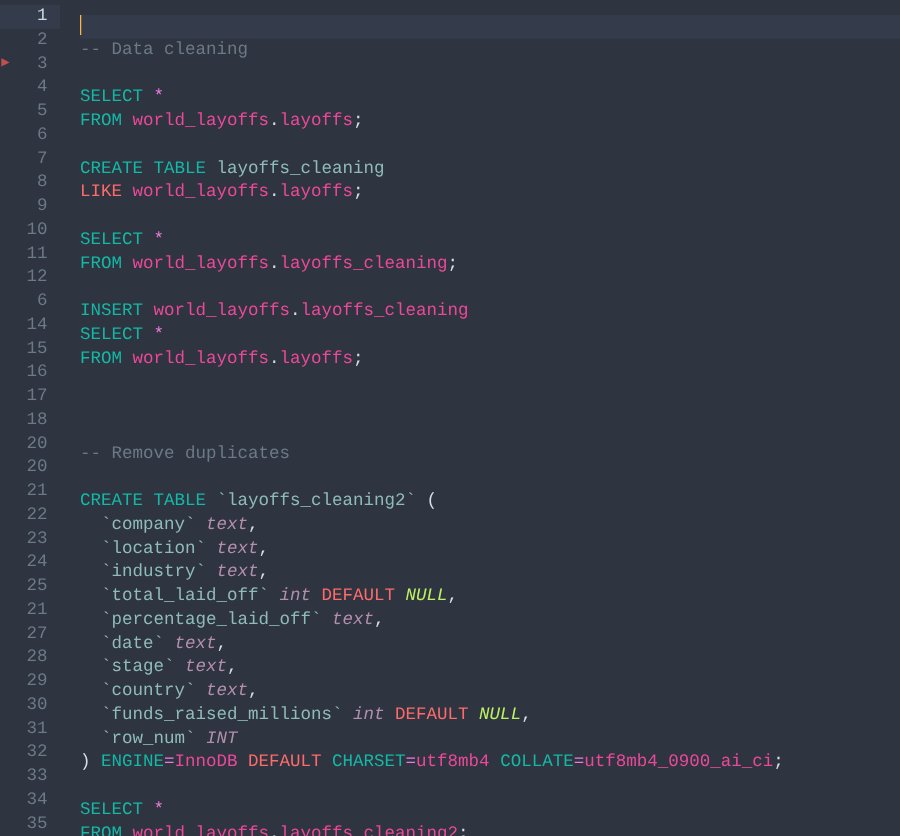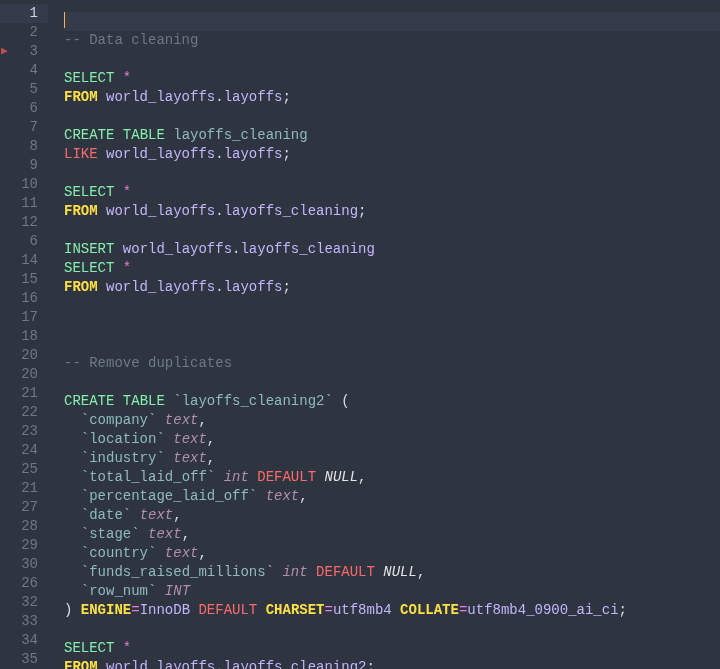--- a/index.html
+++ b/index.html
@@ -51,27 +51,27 @@
   .cursor {
     display: inline-block;
     width: 1px;
     height: 16px;
     background: #ffb24d;
     vertical-align: text-bottom;
     margin-bottom: 1px;
   }
   
   .c  { color: #6c7986; }              
-  .k  { color: #86efac; text-align: center; }              
+  .k  { color: #14b8a6; text-align: center; }              
   .kr { color: #ff6b6b; }              
-  .kb { color: #fde047; font-weight: bold; }              
+  .kb { color: #14b8a6; }              
   .op { color: #ee7ae0; }              
-  .nm { color: #c4b5fd; }              
+  .nm { color: #ec4899; }              
   .dt { color: #b48ead; font-style: italic; } 
-  .nl { color: #e5e5e5; font-style: italic; } 
+  .nl { color: #bef264; font-style: italic; } 
   .tk { color: #8fbcbb; }              
   .pn { color: #d8dee9; }              
   .marker {
     position: absolute;
     left: 0;
     top: 42px;
     color: #c05050;
     font-size: 11px;
     width: 6px;
     text-align: left;
@@ -109,21 +109,21 @@
         <div class="ln">21</div>
         <div class="ln">22</div>
         <div class="ln">23</div>
         <div class="ln">24</div>
         <div class="ln">25</div>
         <div class="ln">21</div>
         <div class="ln">27</div>
         <div class="ln">28</div>
         <div class="ln">29</div>
         <div class="ln">30</div>
-        <div class="ln">26</div>
+        <div class="ln">31</div>
         <div class="ln">32</div>
         <div class="ln">33</div>
         <div class="ln">34</div>
         <div class="ln">35</div>
       </div>
     <div class="code" id="code"><div class="row current"><span class="cursor"></span></div><div class="row"><span class="c">-- Data cleaning</span></div><div class="row">&nbsp;</div><div class="row"><span class="k">SELECT</span><span class="nm"> </span><span class="op">*</span></div><div class="row"><span class="kb">FROM</span><span class="nm"> world_layoffs</span><span class="pn">.</span><span class="nm">layoffs</span><span class="pn">;</span></div><div class="row">&nbsp;</div><div class="row"><span class="k">CREATE</span><span class="nm"> </span><span class="k">TABLE</span><span class="nm"> </span><span class="tk">layoffs_cleaning</span></div><div class="row"><span class="kr">LIKE</span><span class="nm"> world_layoffs</span><span class="pn">.</span><span class="nm">layoffs</span><span class="pn">;</span></div><div class="row">&nbsp;</div><div class="row"><span class="k">SELECT</span><span class="nm"> </span><span class="op">*</span></div><div class="row"><span class="kb">FROM</span><span class="nm"> world_layoffs</span><span class="pn">.</span><span class="nm">layoffs_cleaning</span><span class="pn">;</span></div><div class="row">&nbsp;</div><div class="row"><span class="k">INSERT</span><span class="nm"> world_layoffs</span><span class="pn">.</span><span class="nm">layoffs_cleaning</span></div><div class="row"><span class="k">SELECT</span><span class="nm"> </span><span class="op">*</span></div><div class="row"><span class="kb">FROM</span><span class="nm"> world_layoffs</span><span class="pn">.</span><span class="nm">layoffs</span><span class="pn">;</span></div><div class="row">&nbsp;</div><div class="row">&nbsp;</div><div class="row">&nbsp;</div><div class="row"><span class="c">-- Remove duplicates</span></div><div class="row">&nbsp;</div><div class="row"><span class="k">CREATE</span><span class="nm"> </span><span class="k">TABLE</span><span class="nm"> </span><span class="tk">`layoffs_cleaning2`</span><span class="nm"> </span><span class="pn">(</span></div><div class="row"><span class="nm">  </span><span class="tk">`company`</span><span class="nm"> </span><span class="dt">text</span><span class="pn">,</span></div><div class="row"><span class="nm">  </span><span class="tk">`location`</span><span class="nm"> </span><span class="dt">text</span><span class="pn">,</span></div><div class="row"><span class="nm">  </span><span class="tk">`industry`</span><span class="nm"> </span><span class="dt">text</span><span class="pn">,</span></div><div class="row"><span class="nm">  </span><span class="tk">`total_laid_off`</span><span class="nm"> </span><span class="dt">int</span><span class="nm"> </span><span class="kr">DEFAULT</span><span class="nm"> </span><span class="nl">NULL</span><span class="pn">,</span></div><div class="row"><span class="nm">  </span><span class="tk">`percentage_laid_off`</span><span class="nm"> </span><span class="dt">text</span><span class="pn">,</span></div><div class="row"><span class="nm">  </span><span class="tk">`date`</span><span class="nm"> </span><span class="dt">text</span><span class="pn">,</span></div><div class="row"><span class="nm">  </span><span class="tk">`stage`</span><span class="nm"> </span><span class="dt">text</span><span class="pn">,</span></div><div class="row"><span class="nm">  </span><span class="tk">`country`</span><span class="nm"> </span><span class="dt">text</span><span class="pn">,</span></div><div class="row"><span class="nm">  </span><span class="tk">`funds_raised_millions`</span><span class="nm"> </span><span class="dt">int</span><span class="nm"> </span><span class="kr">DEFAULT</span><span class="nm"> </span><span class="nl">NULL</span><span class="pn">,</span></div><div class="row"><span class="nm">  </span><span class="tk">`row_num`</span><span class="nm"> </span><span class="dt">INT</span></div><div class="row"><span class="pn">)</span><span class="nm"> </span><span class="kb">ENGINE</span><span class="op">=</span><span class="nm">InnoDB </span><span class="kr">DEFAULT</span><span class="nm"> </span><span class="kb">CHARSET</span><span class="op">=</span><span class="nm">utf8mb4 </span><span class="kb">COLLATE</span><span class="op">=</span><span class="nm">utf8mb4_0900_ai_ci</span><span class="pn">;</span></div><div class="row">&nbsp;</div><div class="row"><span class="k">SELECT</span><span class="nm"> </span><span class="op">*</span></div><div class="row"><span class="kb">FROM</span><span class="nm"> world_layoffs</span><span class="pn">.</span><span class="nm">layoffs_cleaning2</span><span class="pn">;</span></div></div>
   </div>
 </div>
 
 </body></html>

